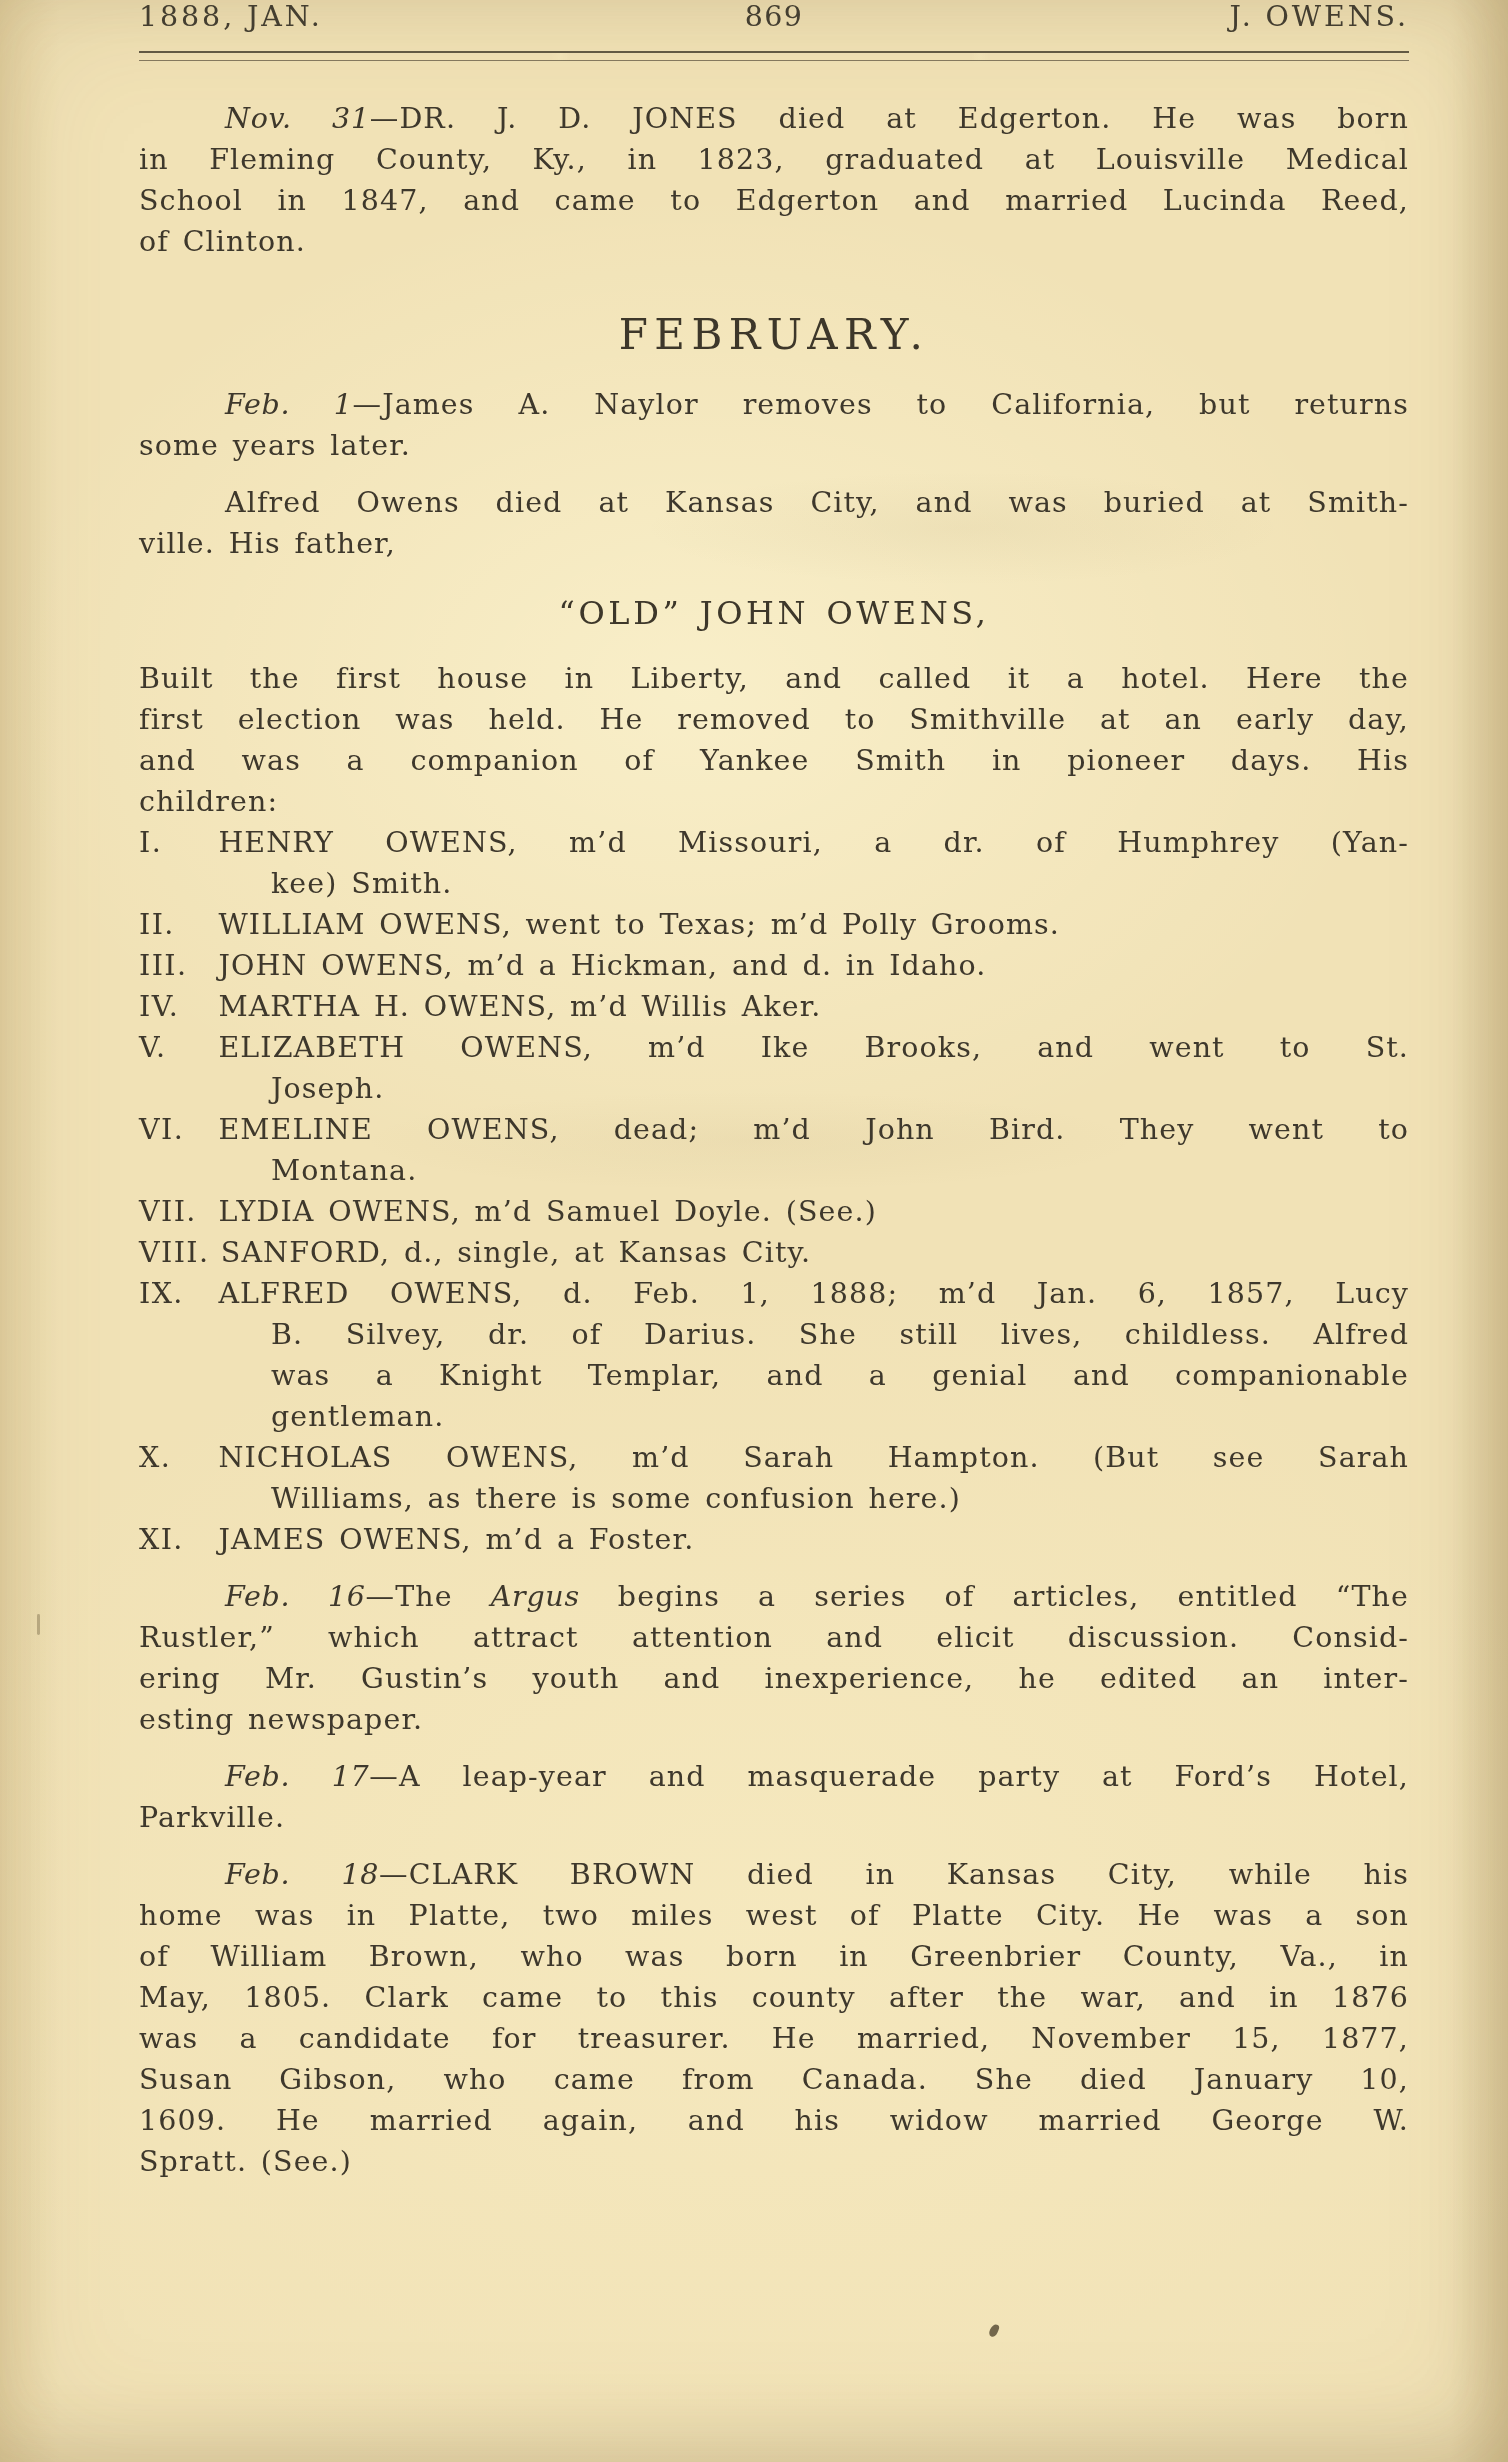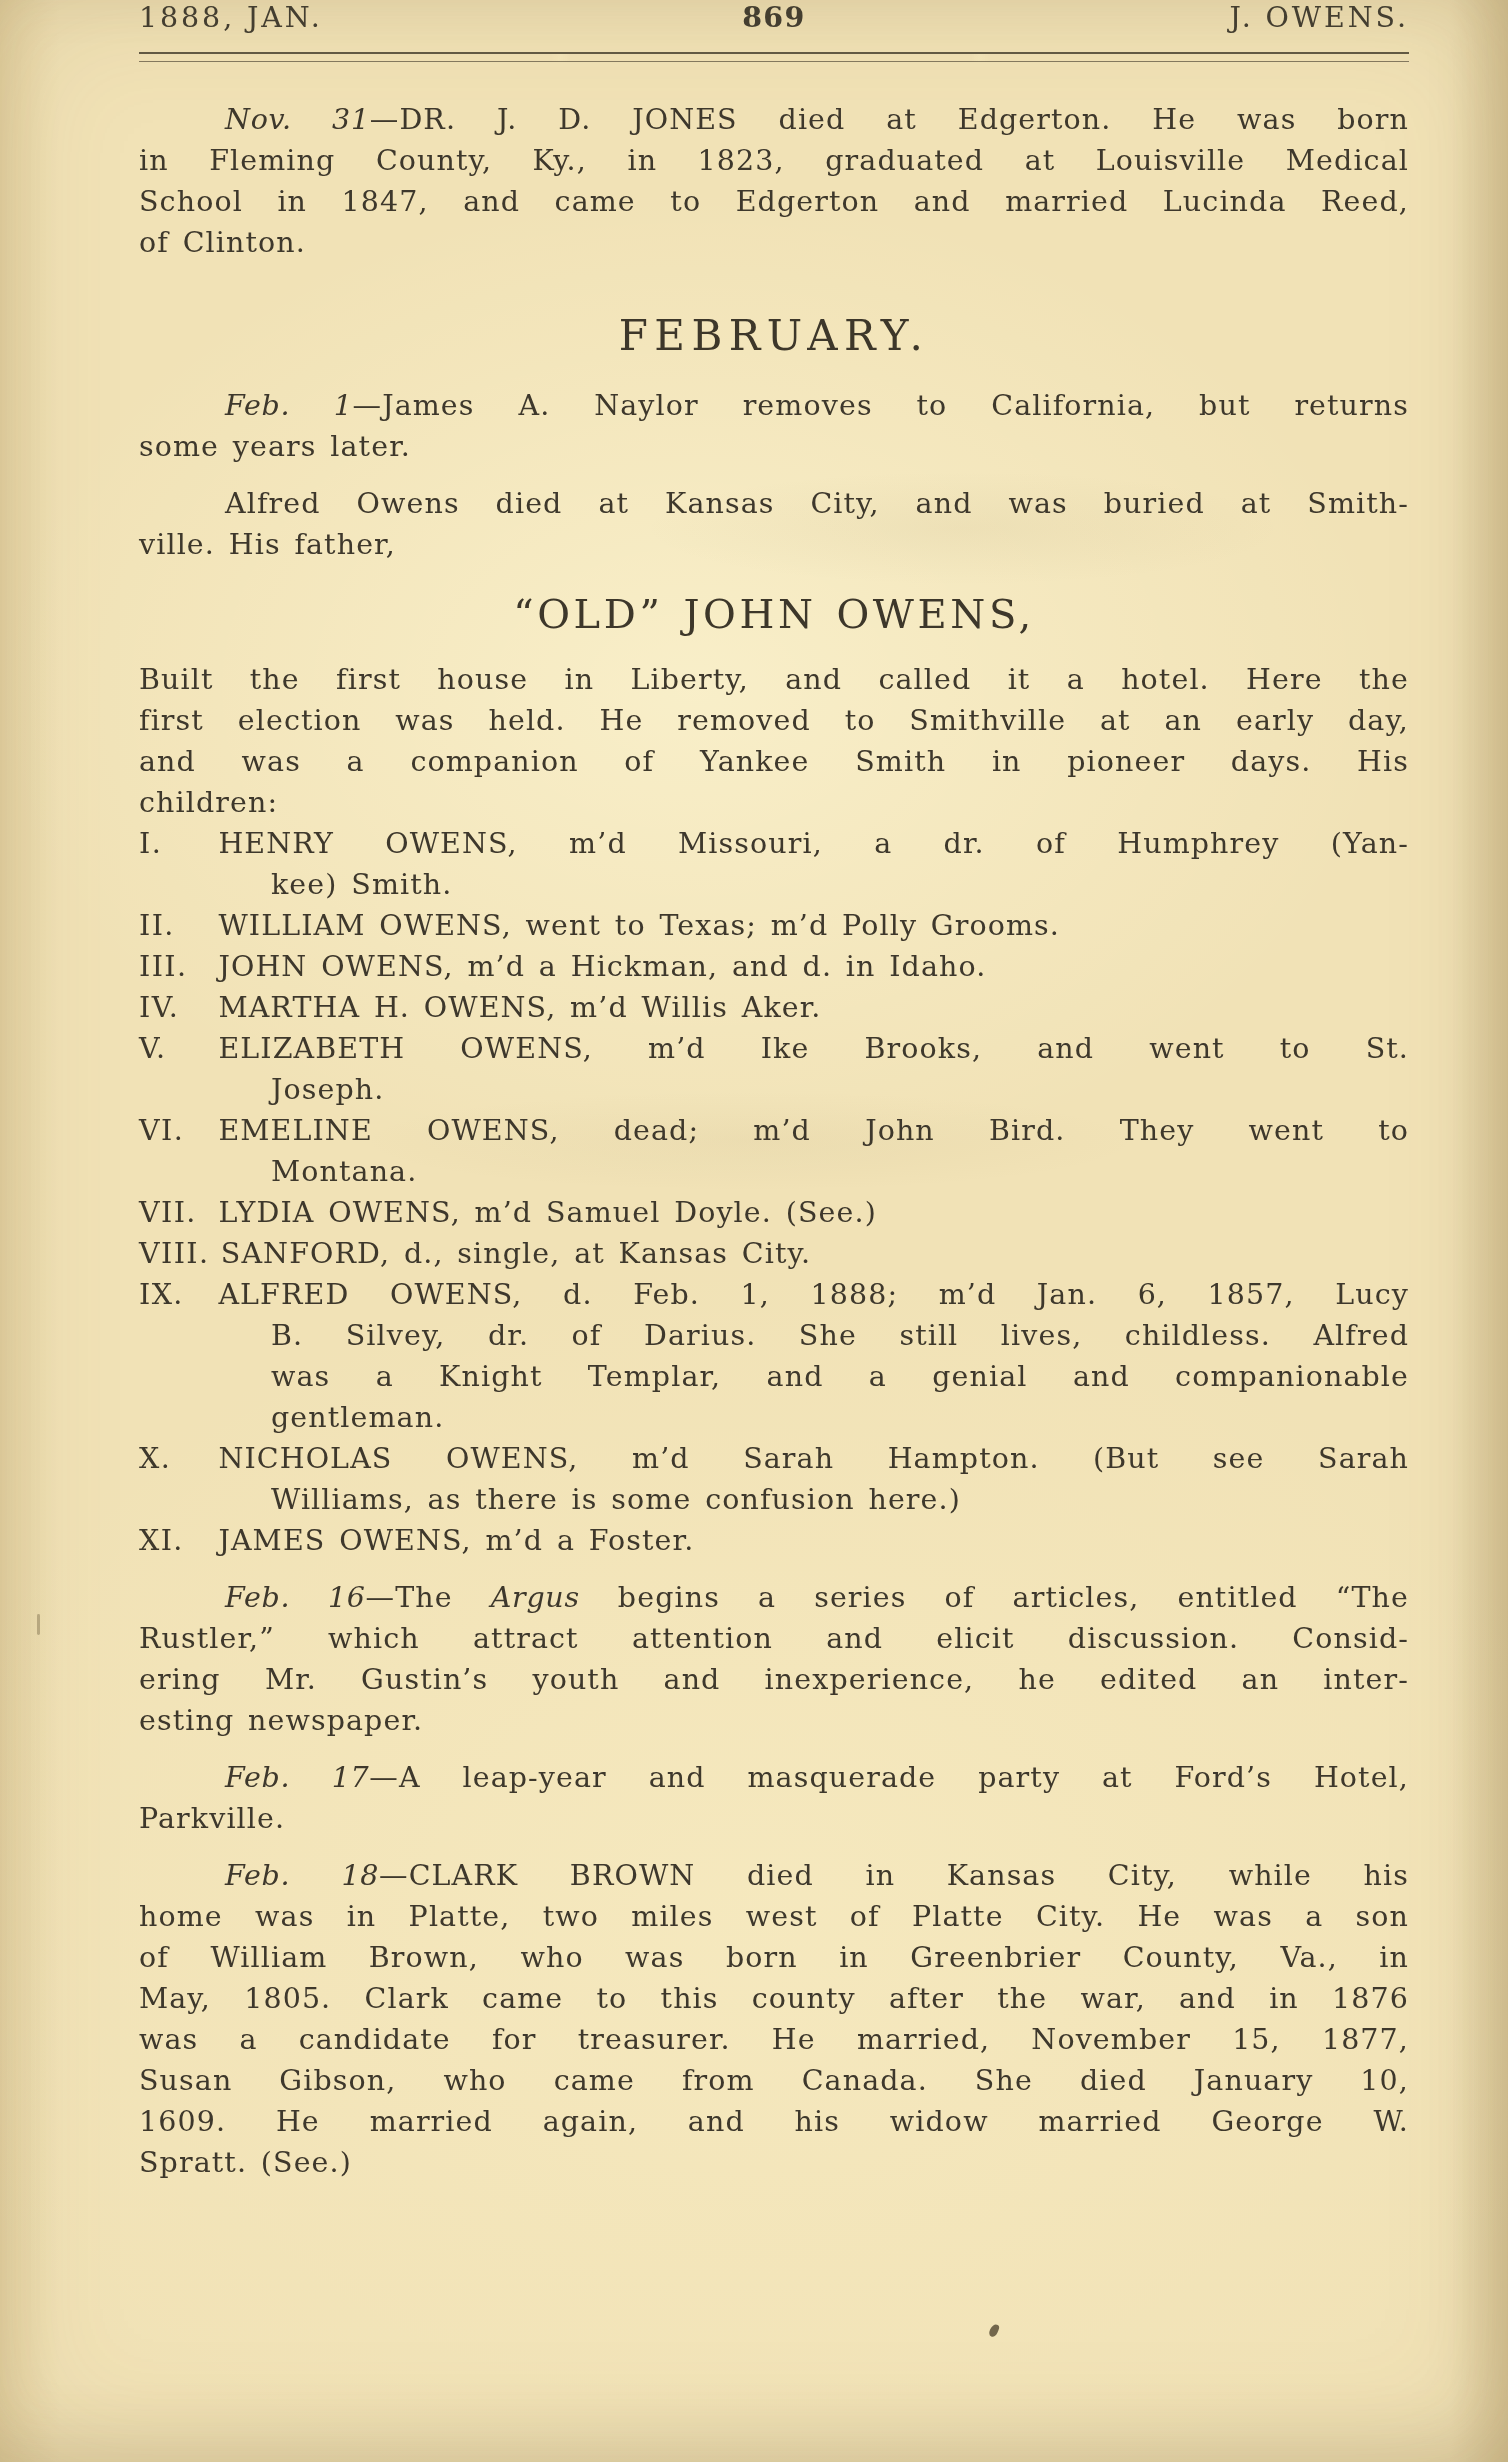--- a/index.html
+++ b/index.html
@@ -32,21 +32,21 @@
   #sheet{
     position:absolute;left:139px;top:0;width:1270px;
   }
   
   #running-head{
     display:flex;align-items:baseline;
     font-size:28.5px;line-height:34px;letter-spacing:2.9px;
     color:#443e30;
   }
   #running-head .rh-left{flex:1;text-align:left;}
-  #running-head .rh-center{flex:1;text-align:center;letter-spacing:1.4px;font-weight:bold;}
+  #running-head .rh-center{flex:1;text-align:center;letter-spacing:1.4px;}
   #running-head .rh-right{flex:1;text-align:right;}
 
   #head-rule{
     margin-top:17px;height:7.1px;
     border-top:2.9px solid rgba(74,66,48,.85);
     border-bottom:1.4px solid rgba(74,66,48,.65);
     background:
       linear-gradient(90deg, rgba(241,226,182,0) 0%, rgba(241,226,182,0) 32.5%, rgba(241,226,182,.9) 33.2%, rgba(241,226,182,0) 33.9%, rgba(241,226,182,0) 65.5%, rgba(241,226,182,.9) 66.2%, rgba(241,226,182,0) 67%);
     background-clip:border-box;
   }
@@ -59,21 +59,21 @@
   }
   .tline{white-space:nowrap;}
   .tline.just{white-space:normal;text-align:justify;text-align-last:justify;}
   .tline.last{white-space:normal;text-align:left;text-align-last:left;}
   .tline.indent{padding-left:86px;}
   .tline.cont{padding-left:132px;}
   .rn{display:inline-block;min-width:68px;text-align:right;margin-right:11.4px;letter-spacing:1.4px;}
 
   .heading{text-align:center;color:#3d372a;}
   .heading.small{margin-top:53px;margin-bottom:28.5px;font-size:42px;line-height:40px;letter-spacing:6.4px;}
-  .heading.large{margin-top:24px;margin-bottom:20px;font-size:40px;line-height:50px;letter-spacing:3.6px;}
+  .heading.large{margin-top:24px;margin-bottom:20px;font-size:32px;line-height:50px;letter-spacing:3.6px;}
   .para{margin-top:16px;}
   .para.first{margin-top:0;}
   .list{margin-top:0;}
   i{font-style:italic;letter-spacing:0.7px;}
 </style>
 </head>
 <body>
 
 <div id="paper">
   <div class="smudge" id="smudge1"></div>

